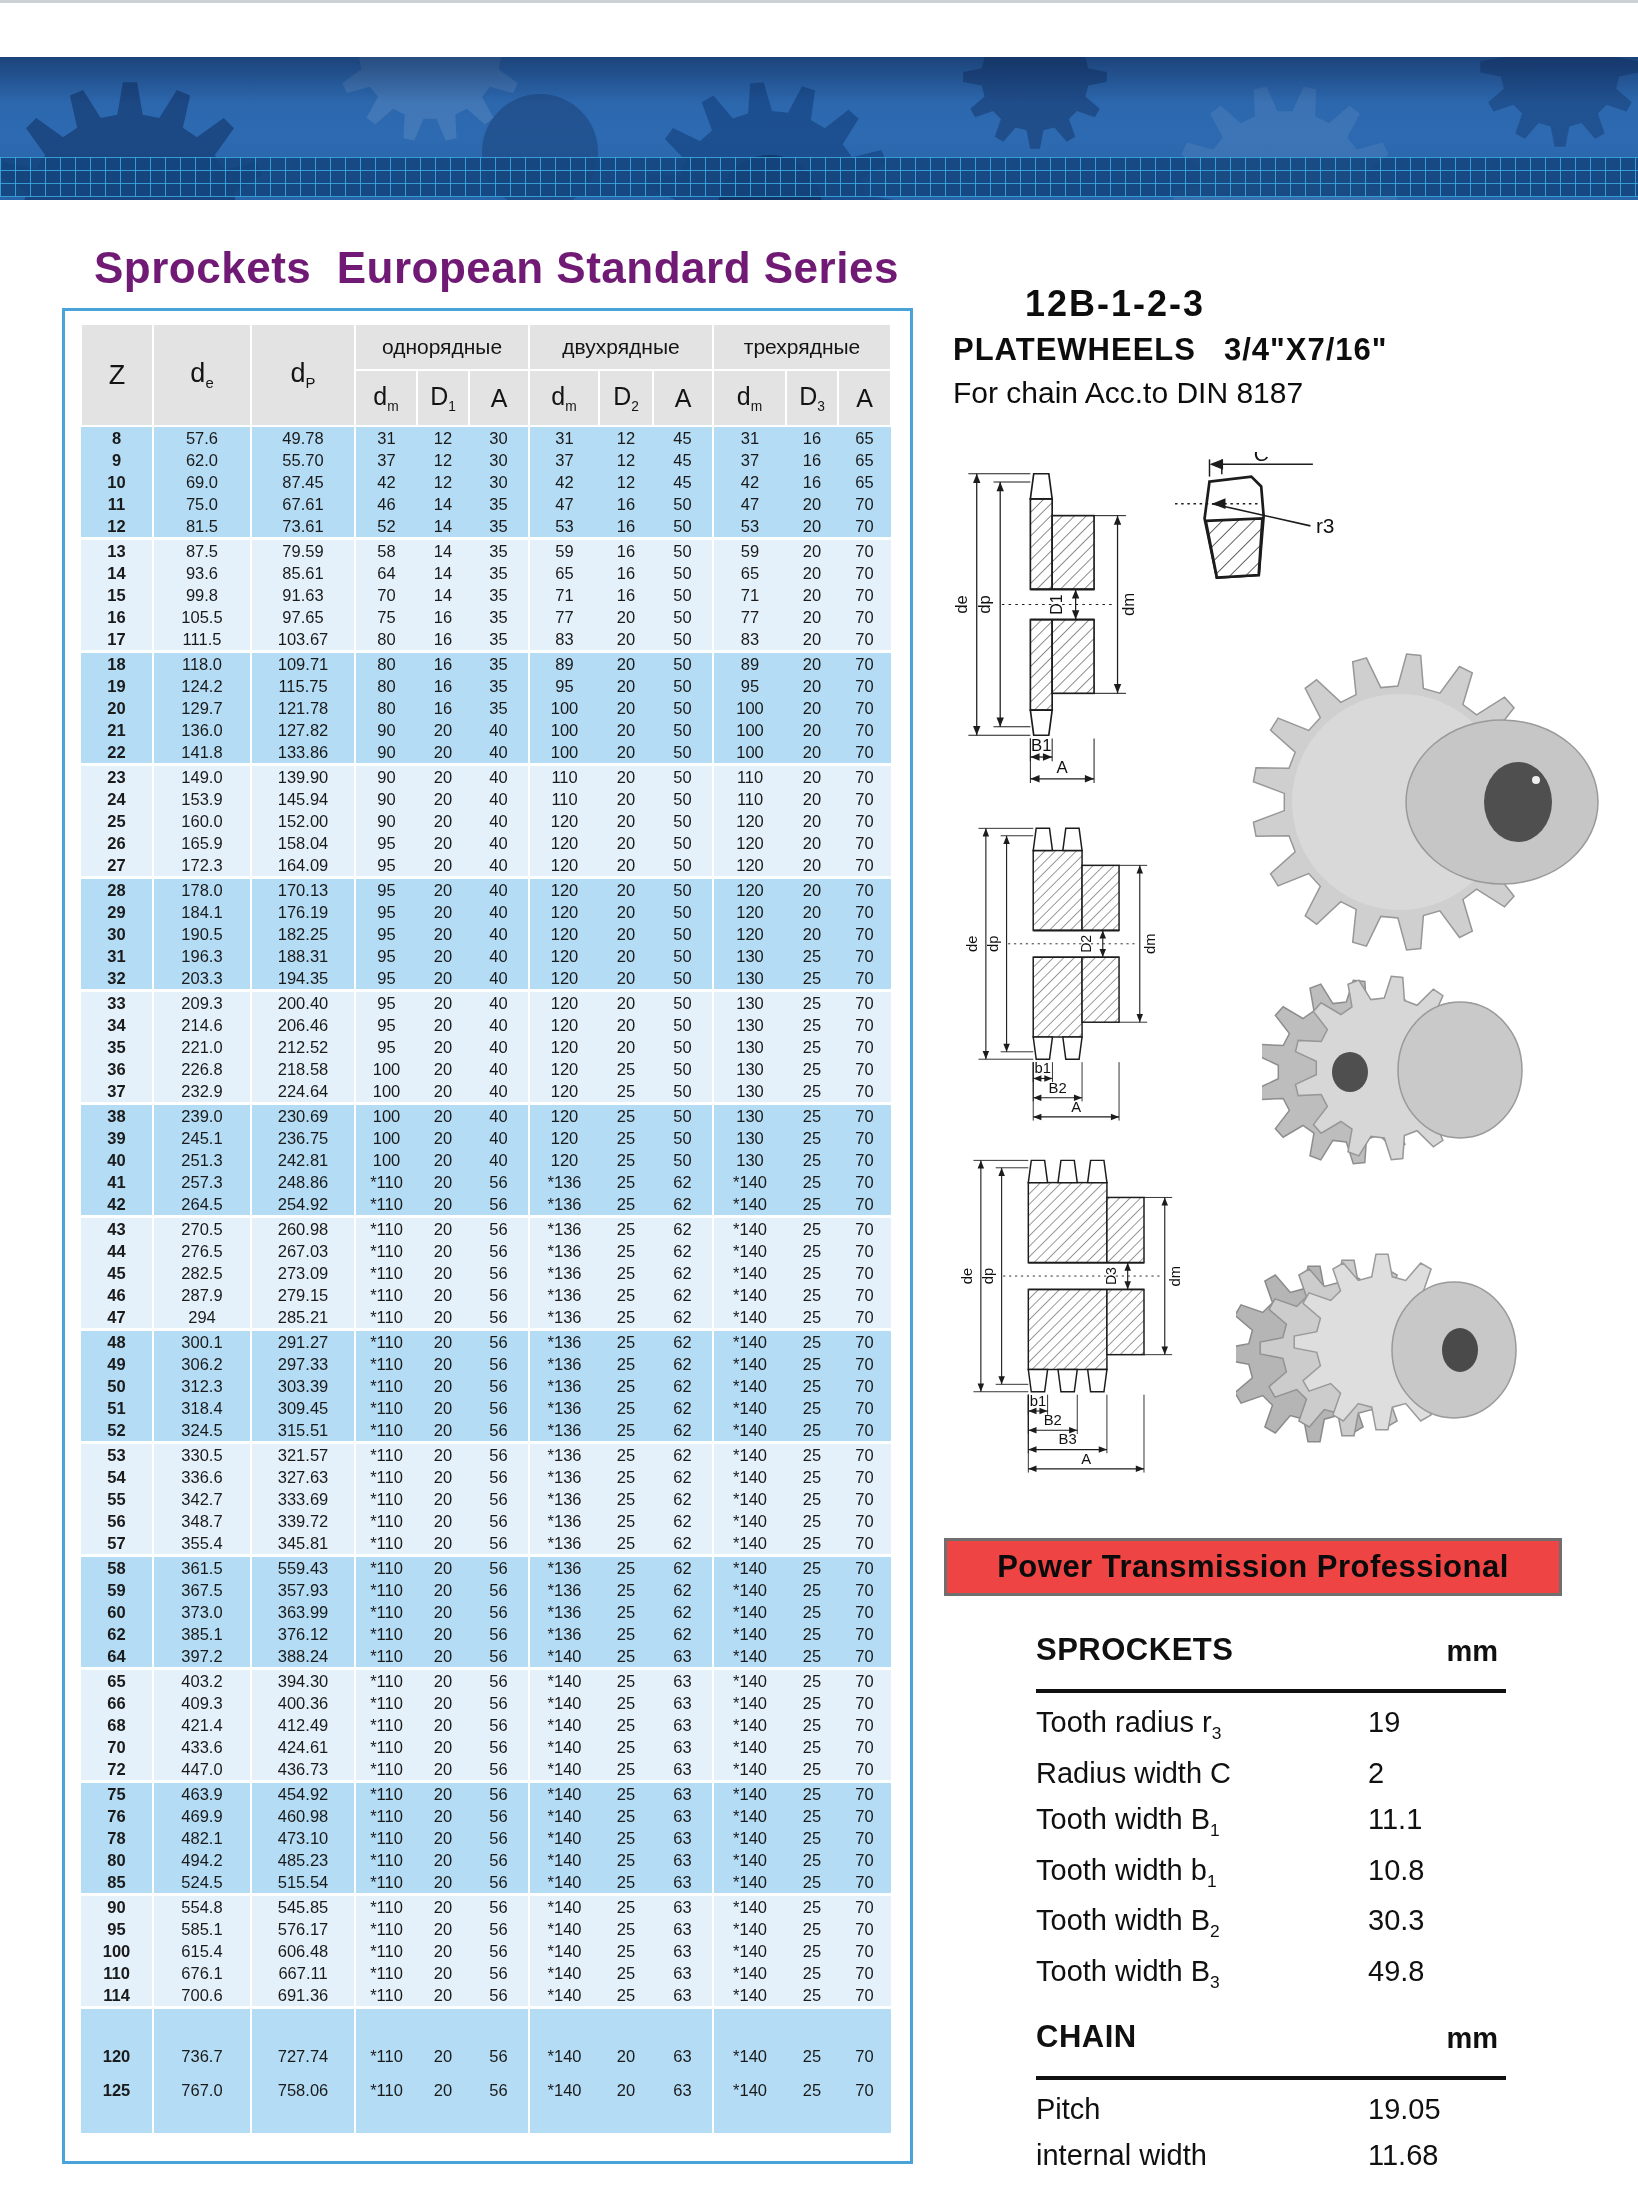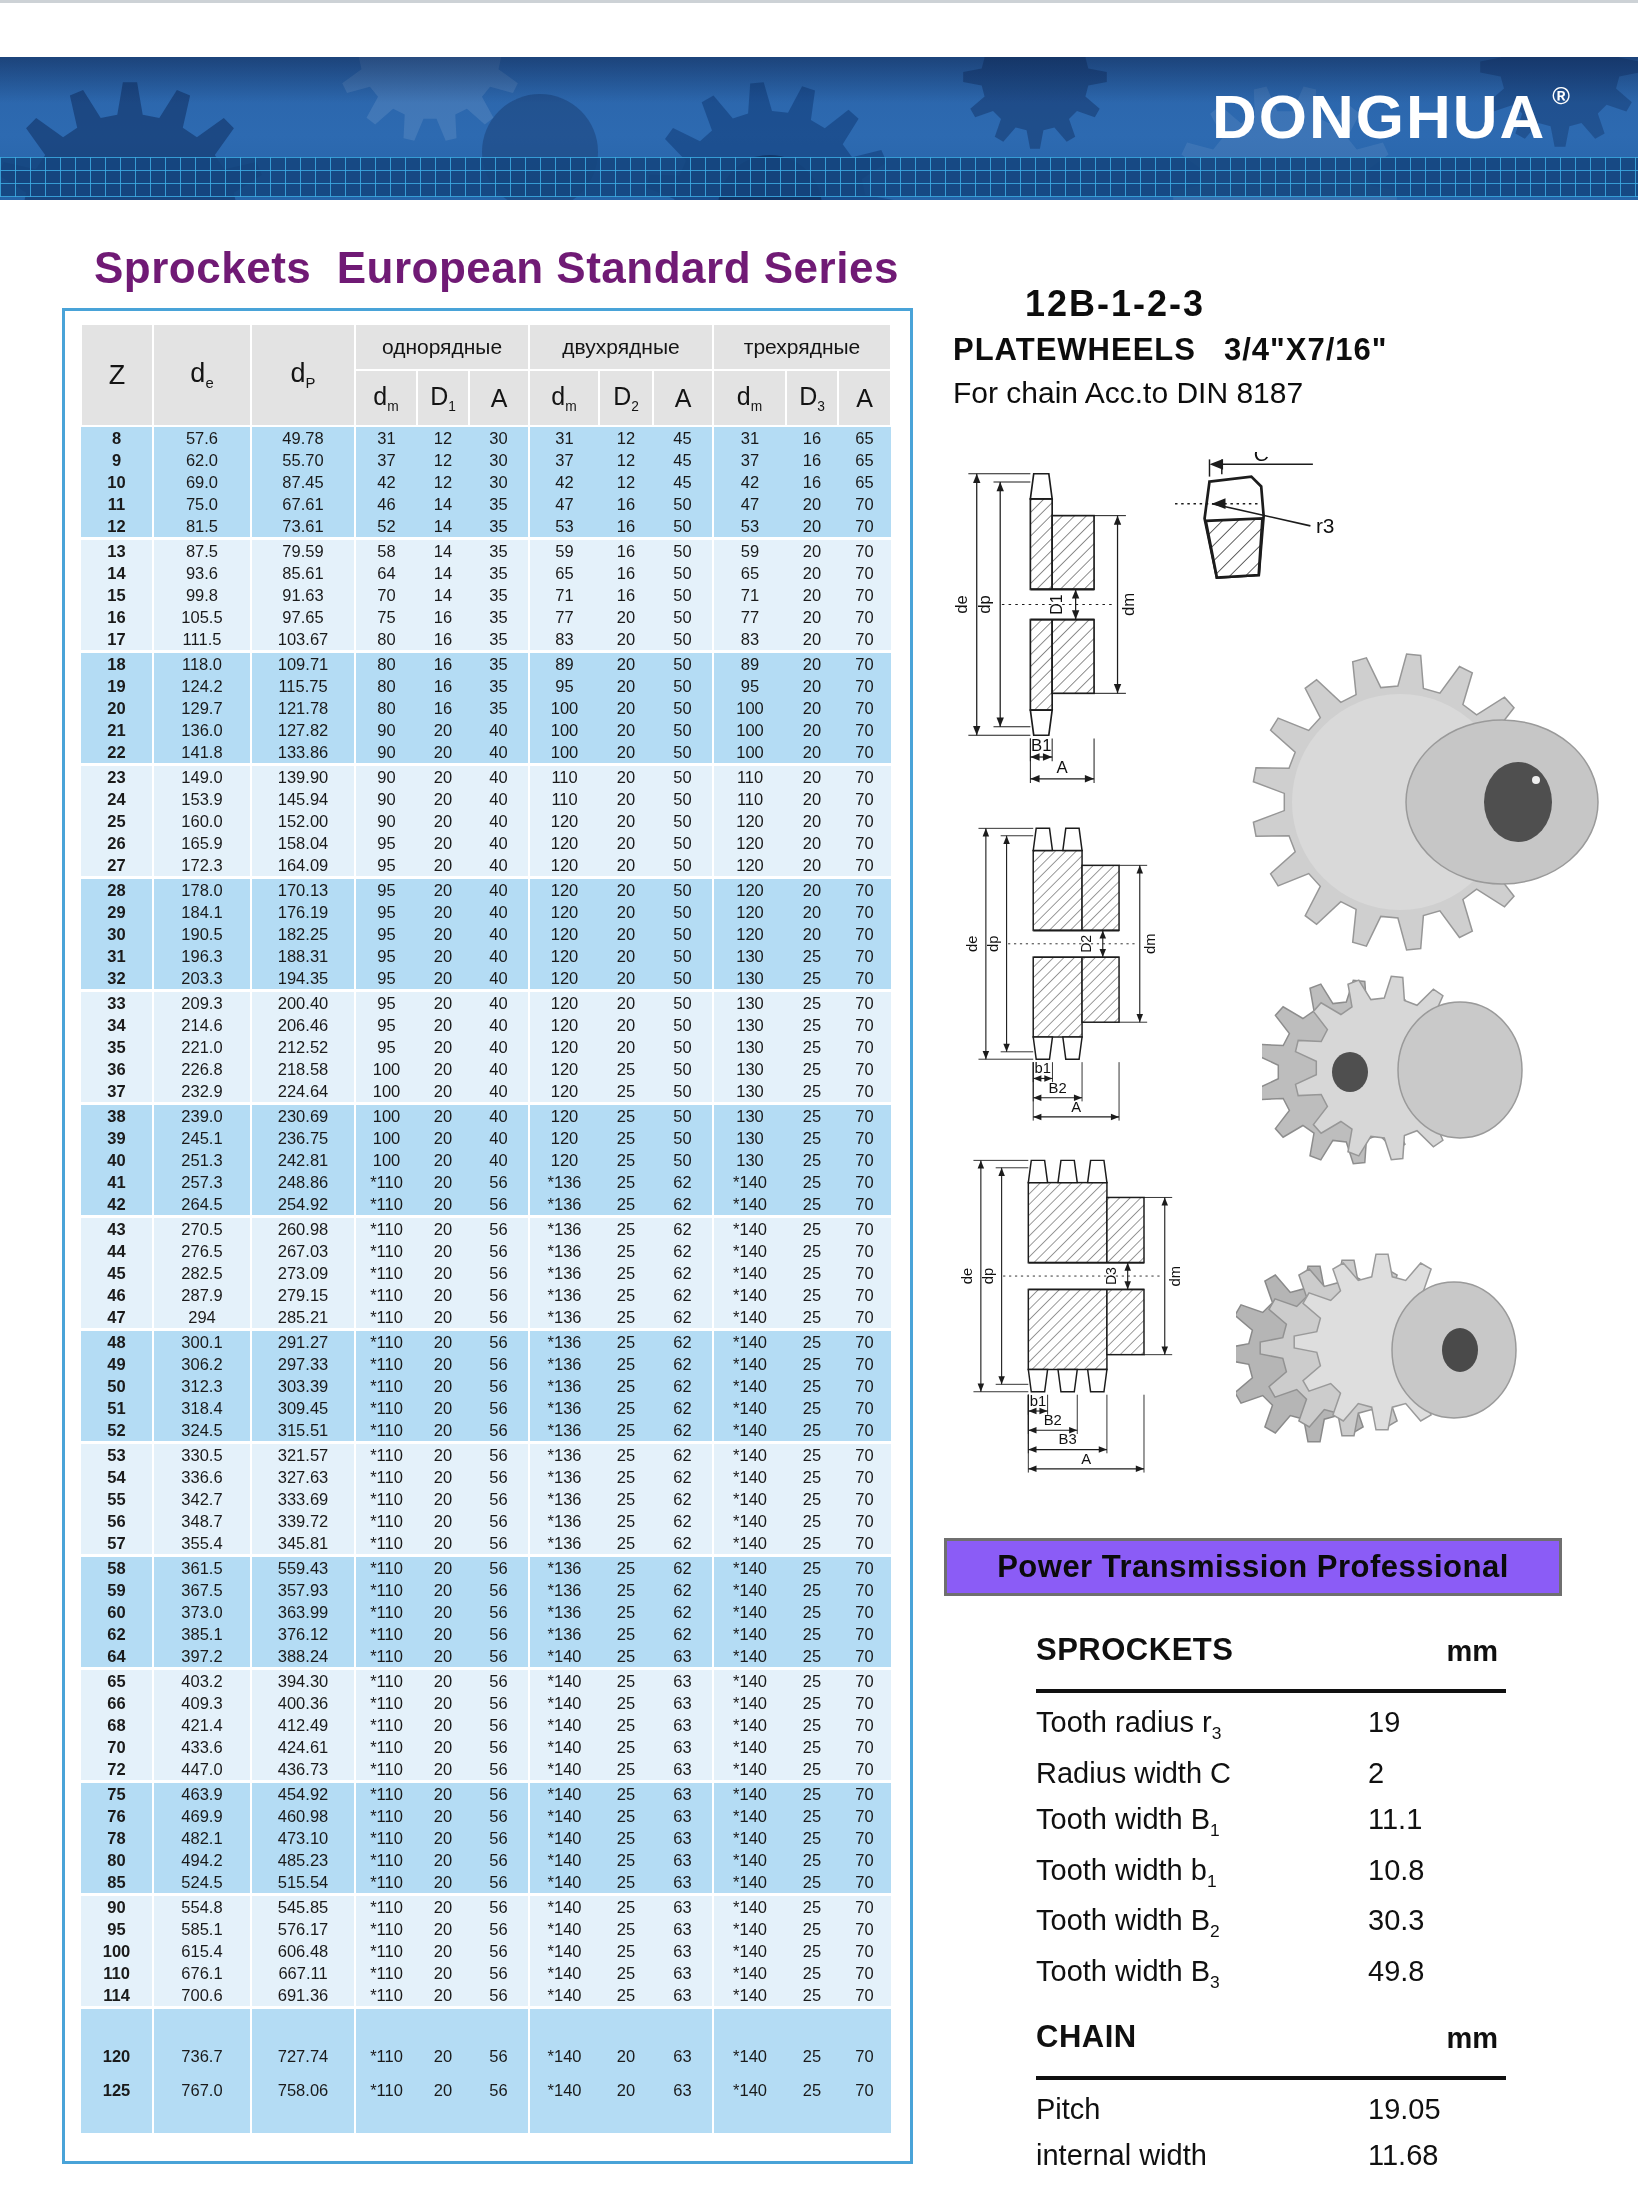--- a/index.html
+++ b/index.html
@@ -46,21 +46,21 @@
   tr.gend td{border-bottom:3px solid #fff;}
   tr.spacer-top td{height:30px;}
   tr.spacer-bot td{height:26px;}
   tr.tall td{height:34px;}
   .spk sub{font-size:.55em;}
 
   
   .tech{position:absolute;}
 
   
-  .power-box{position:absolute;left:944px;top:1538px;width:612px;height:52px;background:#8b5cf6;
+  .power-box{position:absolute;left:944px;top:1538px;width:612px;height:52px;background:#ef4444;
              border:3px solid #6f6f6f;display:flex;align-items:center;justify-content:center;
              font-size:31px;font-weight:bold;color:#0b0b0b;letter-spacing:.5px;}
   .specs{position:absolute;left:1036px;top:1606px;width:470px;color:#101010;}
   .spec-head{display:flex;justify-content:space-between;align-items:flex-end;
              border-bottom:4px solid #101010;padding-bottom:21px;margin-top:26px;}
   .spec-head .h{font-size:31px;font-weight:bold;letter-spacing:.5px;}
   .spec-head .u{font-size:29px;font-weight:bold;margin-right:8px;}
   .spec-row{display:flex;margin-top:13px;font-size:29px;}
   .spec-row .lbl{width:332px;}
   .spec-row .val{flex:1;}
@@ -78,21 +78,20 @@
         <path d="M501.3,-19.7L524.8,-15.5L524.8,-4.5L501.3,-0.3L498.5,12.2L517.8,26.2L513.0,36.1L490.1,29.7L482.0,39.8L493.5,60.7L484.8,67.6L466.9,51.8L455.3,57.4L456.5,81.2L445.7,83.7L436.5,61.7L423.5,61.7L414.3,83.7L403.5,81.2L404.7,57.4L393.1,51.8L375.2,67.6L366.5,60.7L378.0,39.8L369.9,29.7L347.0,36.1L342.2,26.2L361.5,12.2L358.7,-0.3L335.2,-4.5L335.2,-15.5L358.7,-19.7L361.5,-32.2L342.2,-46.2L347.0,-56.1L369.9,-49.7L378.0,-59.8L366.5,-80.7L375.2,-87.6L393.1,-71.8L404.7,-77.4L403.5,-101.2L414.3,-103.7L423.5,-81.7L436.5,-81.7L445.7,-103.7L456.5,-101.2L455.3,-77.4L466.9,-71.8L484.8,-87.6L493.5,-80.7L482.0,-59.8L490.1,-49.7L513.0,-56.1L517.8,-46.2L498.5,-32.2Z" fill="rgba(255,255,255,0.10)" stroke="none" stroke-width="1.5"></path>
         <circle cx="540" cy="95" r="58" fill="rgba(9,30,70,0.28)"></circle>
         <path d="M865.2,138.0L894.8,143.2L894.8,156.8L865.2,162.0L861.9,177.7L886.8,194.6L881.3,207.0L852.1,199.7L842.7,212.7L858.6,238.2L848.5,247.3L824.8,228.8L810.9,236.9L815.0,266.6L802.1,270.8L788.0,244.3L772.0,246.0L763.7,274.8L750.2,273.4L748.1,243.5L732.8,238.5L713.5,261.5L701.7,254.7L712.0,226.5L700.0,215.7L673.0,228.9L665.0,217.9L685.9,196.2L679.3,181.6L649.3,182.6L646.5,169.3L674.3,158.0L674.3,142.0L646.5,130.7L649.3,117.4L679.3,118.4L685.9,103.8L665.0,82.1L673.0,71.1L700.0,84.3L712.0,73.5L701.7,45.3L713.5,38.5L732.8,61.5L748.1,56.5L750.2,26.6L763.7,25.2L772.0,54.0L788.0,55.7L802.1,29.2L815.0,33.4L810.9,63.1L824.8,71.2L848.5,52.7L858.6,61.8L842.7,87.3L852.1,100.3L881.3,93.0L886.8,105.4L861.9,122.3Z" fill="rgba(16,58,118,0.55)" stroke="none" stroke-width="1.5"></path>
         <circle cx="770" cy="150" r="52" fill="rgba(8,26,60,0.45)"></circle>
         <path d="M1088.3,11.6L1106.8,15.1L1106.8,24.9L1088.3,28.4L1085.4,39.4L1099.7,51.7L1094.8,60.2L1077.0,54.0L1069.0,62.0L1075.2,79.8L1066.7,84.7L1054.4,70.4L1043.4,73.3L1039.9,91.8L1030.1,91.8L1026.6,73.3L1015.6,70.4L1003.3,84.7L994.8,79.8L1001.0,62.0L993.0,54.0L975.2,60.2L970.3,51.7L984.6,39.4L981.7,28.4L963.2,24.9L963.2,15.1L981.7,11.6L984.6,0.6L970.3,-11.7L975.2,-20.2L993.0,-14.0L1001.0,-22.0L994.8,-39.8L1003.3,-44.7L1015.6,-30.4L1026.6,-33.3L1030.1,-51.8L1039.9,-51.8L1043.4,-33.3L1054.4,-30.4L1066.7,-44.7L1075.2,-39.8L1069.0,-22.0L1077.0,-14.0L1094.8,-20.2L1099.7,-11.7L1085.4,0.6Z" fill="rgba(10,35,80,0.38)" stroke="none" stroke-width="1.5"></path>
         <path d="M1370.2,128.5L1396.8,133.5L1396.8,146.5L1370.2,151.5L1366.8,166.6L1388.6,182.6L1382.9,194.4L1356.8,187.4L1347.2,199.4L1359.8,223.3L1349.6,231.5L1329.1,213.8L1315.2,220.5L1316.2,247.6L1303.5,250.5L1292.7,225.7L1277.3,225.7L1266.5,250.5L1253.8,247.6L1254.8,220.5L1240.9,213.8L1220.4,231.5L1210.2,223.3L1222.8,199.4L1213.2,187.4L1187.1,194.4L1181.4,182.6L1203.2,166.6L1199.8,151.5L1173.2,146.5L1173.2,133.5L1199.8,128.5L1203.2,113.4L1181.4,97.4L1187.1,85.6L1213.2,92.6L1222.8,80.6L1210.2,56.7L1220.4,48.5L1240.9,66.2L1254.8,59.5L1253.8,32.4L1266.5,29.5L1277.3,54.3L1292.7,54.3L1303.5,29.5L1316.2,32.4L1315.2,59.5L1329.1,66.2L1349.6,48.5L1359.8,56.7L1347.2,80.6L1356.8,92.6L1382.9,85.6L1388.6,97.4L1366.8,113.4Z" fill="rgba(255,255,255,0.08)" stroke="none" stroke-width="1.5"></path>
         <path d="M1619.3,0.6L1639.8,4.6L1639.8,15.4L1619.3,19.4L1616.0,31.5L1631.8,45.2L1626.4,54.6L1606.6,47.8L1597.8,56.6L1604.6,76.4L1595.2,81.8L1581.5,66.0L1569.4,69.3L1565.4,89.8L1554.6,89.8L1550.6,69.3L1538.5,66.0L1524.8,81.8L1515.4,76.4L1522.2,56.6L1513.4,47.8L1493.6,54.6L1488.2,45.2L1504.0,31.5L1500.7,19.4L1480.2,15.4L1480.2,4.6L1500.7,0.6L1504.0,-11.5L1488.2,-25.2L1493.6,-34.6L1513.4,-27.8L1522.2,-36.6L1515.4,-56.4L1524.8,-61.8L1538.5,-46.0L1550.6,-49.3L1554.6,-69.8L1565.4,-69.8L1569.4,-49.3L1581.5,-46.0L1595.2,-61.8L1604.6,-56.4L1597.8,-36.6L1606.6,-27.8L1626.4,-34.6L1631.8,-25.2L1616.0,-11.5Z" fill="rgba(12,40,88,0.35)" stroke="none" stroke-width="1.5"></path>
       </svg>
     <div class="banner-shade"></div>
     <div class="banner-grid"></div>
-    <div class="brand"><span>DONGHUA</span><span class="reg">®</span></div>
   </div>
 
   <div class="page-title">Sprockets  European Standard Series</div>
 
   <div class="product">
     <div class="code">12B-1-2-3</div>
     <div class="name-line">
       <span>PLATEWHEELS</span><span class="size">3/4"X7/16"</span>
     </div>
     <div class="line">For chain Acc.to DIN 8187</div>

